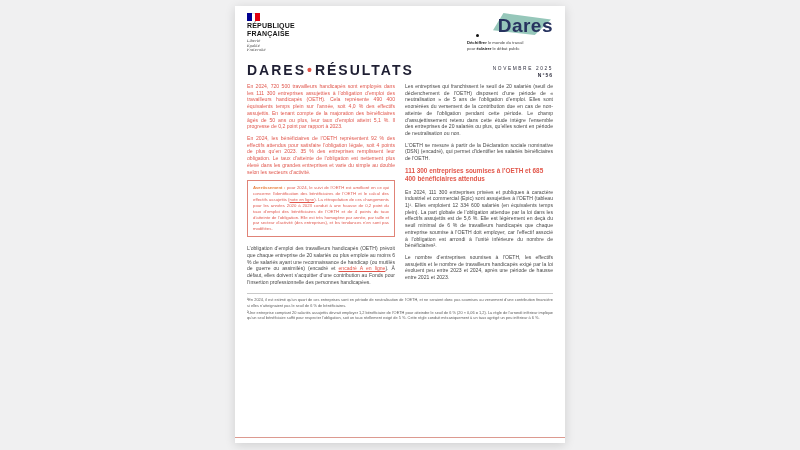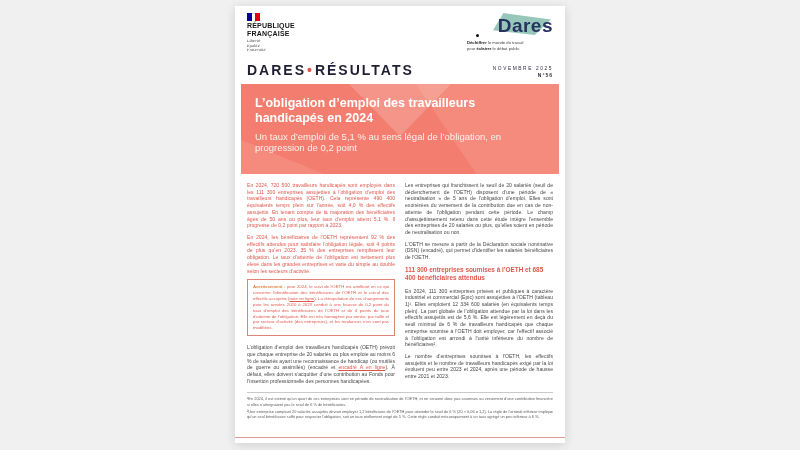--- a/index.html
+++ b/index.html
@@ -167,27 +167,20 @@
   <div class="kicker">
     <div class="left">
       <span>DARES</span><span class="sep">•</span><span>RÉSULTATS</span>
     </div>
     <div class="right">
       <div class="date">NOVEMBRE 2025</div>
       <div class="num">N°56</div>
     </div>
   </div>
 
-  <div class="banner">
-    <div class="shape s2"></div>
-    <div class="shape s1"></div>
-    <div class="shape s3"></div>
-    <div class="title">L’obligation d’emploi des travailleurs handicapés en 2024</div>
-    <div class="subtitle">Un taux d’emploi de 5,1 % au sens légal de l’obligation, en progression de 0,2 point</div>
-  </div>
 
   <div class="cols">
     <div class="col">
       <p class="p red">En 2024, 720 500 travailleurs handicapés sont employés dans les 111 300 entreprises assujetties à l’obligation d’emploi des travailleurs handicapés (OETH). Cela représente 490 400 équivalents temps plein sur l’année, soit 4,0 % des effectifs assujettis. En tenant compte de la majoration des bénéficiaires âgés de 50 ans ou plus, leur taux d’emploi atteint 5,1 %. Il progresse de 0,2 point par rapport à 2023.</p>
       <p class="p red">En 2024, les bénéficiaires de l’OETH représentent 92 % des effectifs attendus pour satisfaire l’obligation légale, soit 4 points de plus qu’en 2023. 35 % des entreprises remplissent leur obligation. Le taux d’atteinte de l’obligation est nettement plus élevé dans les grandes entreprises et varie du simple au double selon les secteurs d’activité.</p>
       <div class="warn">
         <span class="lbl">Avertissement :</span><span> pour 2024, le suivi de l’OETH est amélioré en ce qui concerne l’identification des bénéficiaires de l’OETH et le calcul des effectifs assujettis (</span><a>note en ligne</a><span>). La rétropolation de ces changements pour les années 2020 à 2023 conduit à une hausse de 0,2 point du taux d’emploi des bénéficiaires de l’OETH et de 4 points du taux d’atteinte de l’obligation. Elle est très homogène par année, par taille et par secteur d’activité (des entreprises), et les tendances n’en sont pas modifiées.</span>
       </div>
       <p class="p black">
         <span>L’obligation d’emploi des travailleurs handicapés (OETH) prévoit que chaque entreprise de 20 salariés ou plus emploie au moins 6 % de salariés ayant une reconnaissance de handicap (ou mutilés de guerre ou assimilés) (encadré et </span><a>encadré A en ligne</a><span>). À défaut, elles doivent s’acquitter d’une contribution au Fonds pour l’insertion professionnelle des personnes handicapées.</span>

